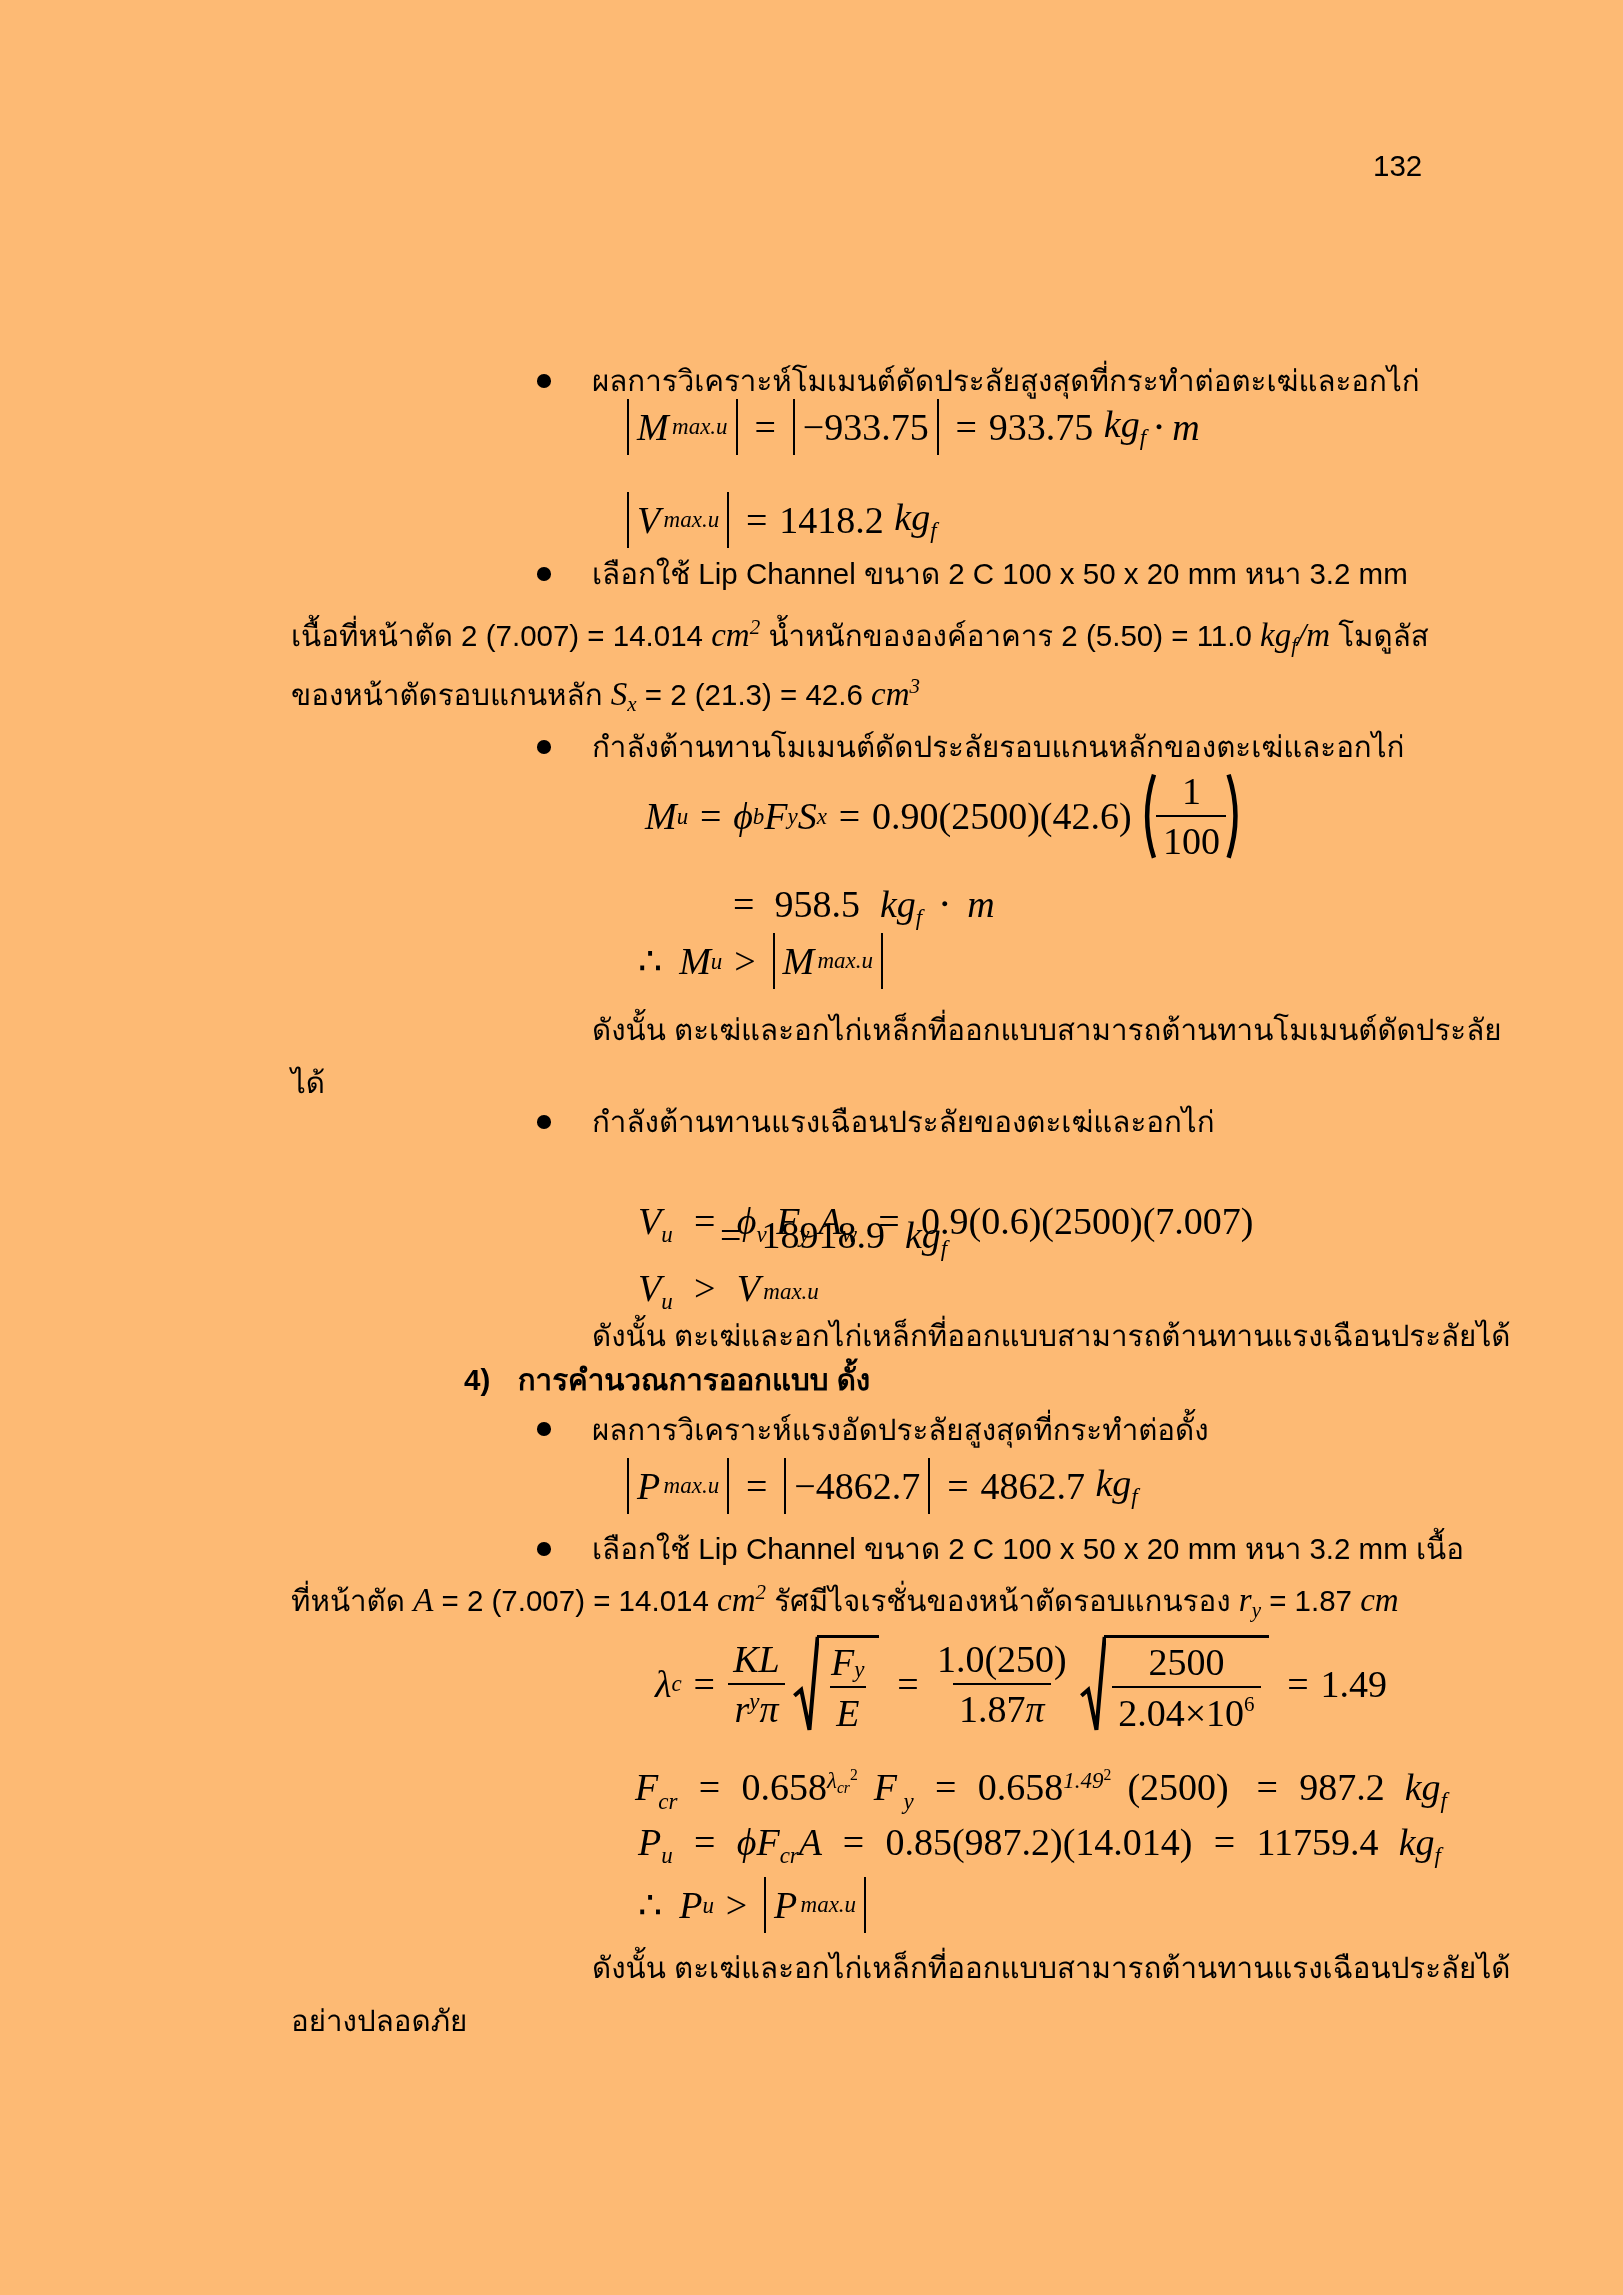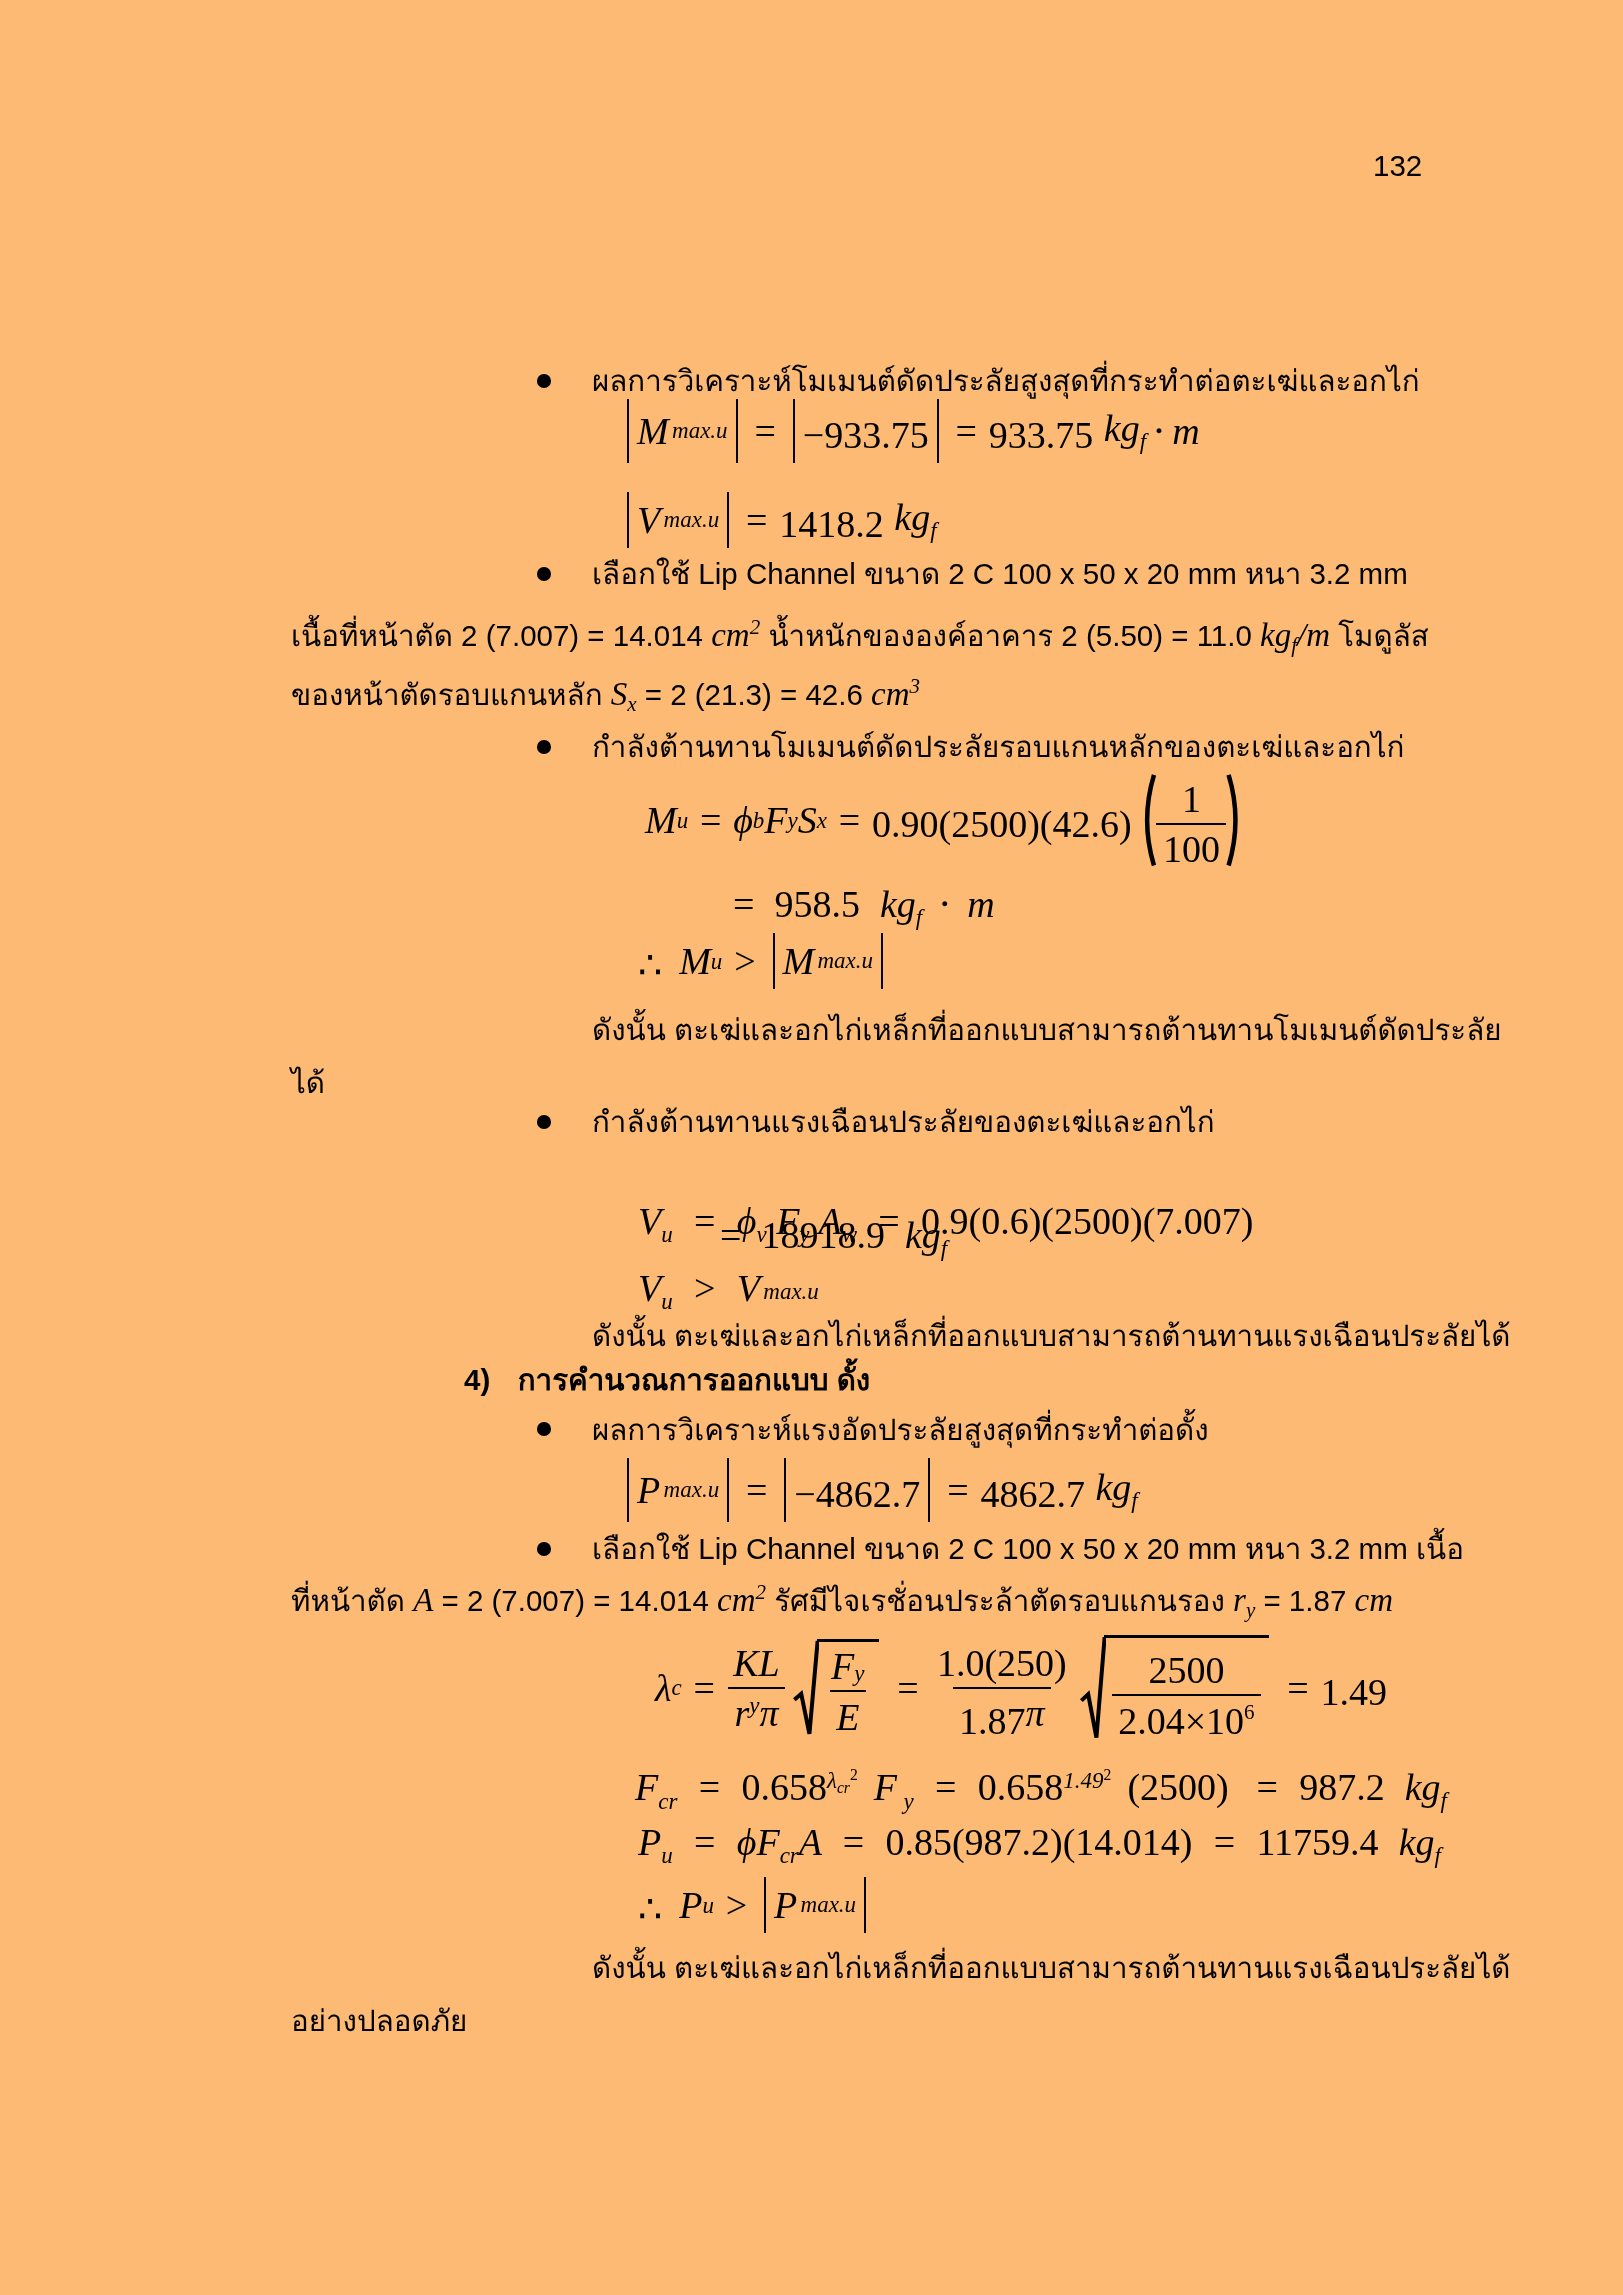--- a/index.html
+++ b/index.html
@@ -6,21 +6,21 @@
   .page{position:relative;width:1624px;height:2295px;background:#fdba74;color:#000;
         font-family:"Liberation Sans","DejaVu Sans",sans-serif;overflow:hidden;}
   .abs{position:absolute;white-space:nowrap;line-height:1.3;}
   .thai{font-size:29.5px;}
   .bold{font-weight:bold;}
   .hnum{margin-right:27.5px;}
   .dot{position:absolute;width:13.7px;height:13.7px;border-radius:50%;background:#000;}
   
   .math{font-family:"Liberation Serif","DejaVu Serif",serif;font-style:italic;font-size:38px;line-height:1;}
   .imath{font-family:"Liberation Serif","DejaVu Serif",serif;font-style:italic;font-size:33px;}
-  .rm{font-style:normal;margin-top:8px;}
+  .rm{font-style:normal;}
   .eqrow{display:inline-flex;align-items:center;}
   .bars{align-self:stretch;display:inline-flex;align-items:center;
         border-left:2.6px solid #000;border-right:2.6px solid #000;padding:9.2px 7.9px;margin:0 5.2px;}
   .stk{display:inline-flex;flex-direction:row;justify-content:center;vertical-align:middle;
        font-size:23px;line-height:1.15;margin-left:3.3px;text-align:left;}
   .stka{font-style:italic;}
   .stkb{font-style:italic;}
   .isub{font-size:23px;font-style:italic;vertical-align:-0.35em;}
   .isupg{font-size:23px;vertical-align:0.55em;font-style:italic;}
   .n2sub{font-size:15.7px;font-style:italic;vertical-align:-0.3em;}
@@ -210,21 +210,21 @@
       <span class="g rm">=</span>
       <span class="rm">4862.7</span>
       <span class="sep"><span>kg</span><span class="isub">f</span></span>
     </span>
   </div>
 
   <span class="dot" style="left:537px;top:1542px;"></span>
   <div class="abs thai" style="left:592px;top:1530px;">เลือกใช้ Lip Channel ขนาด 2 C 100 x 50 x 20 mm หนา 3.2 mm เนื้อ</div>
 
   <div class="abs thai" style="left:291px;top:1579px;">
-    <span>ที่หน้าตัด </span><span class="imath">A</span><span> = 2 (7.007) = 14.014 </span><span class="imath">cm</span><span class="imath bsup">2</span><span> รัศมีไจเรชั่อนประล้าตัดรอบแกนรอง </span><span class="imath">r</span><span class="imath bsub">y</span><span> = 1.87 </span><span class="imath">cm</span>
+    <span>ที่หน้าตัด </span><span class="imath">A</span><span> = 2 (7.007) = 14.014 </span><span class="imath">cm</span><span class="imath bsup">2</span><span> รัศมีไจเรชั่นของหน้าตัดรอบแกนรอง </span><span class="imath">r</span><span class="imath bsub">y</span><span> = 1.87 </span><span class="imath">cm</span>
   </div>
 
   <div class="abs math" style="left:655px;top:1635px;">
     <span class="eqrow">
       <span>λ</span>
         <span class="isub">c</span>
       <span class="g rm">=</span>
       <span class="frac">
         <span class="fn">KL</span>
         <span class="fd">

